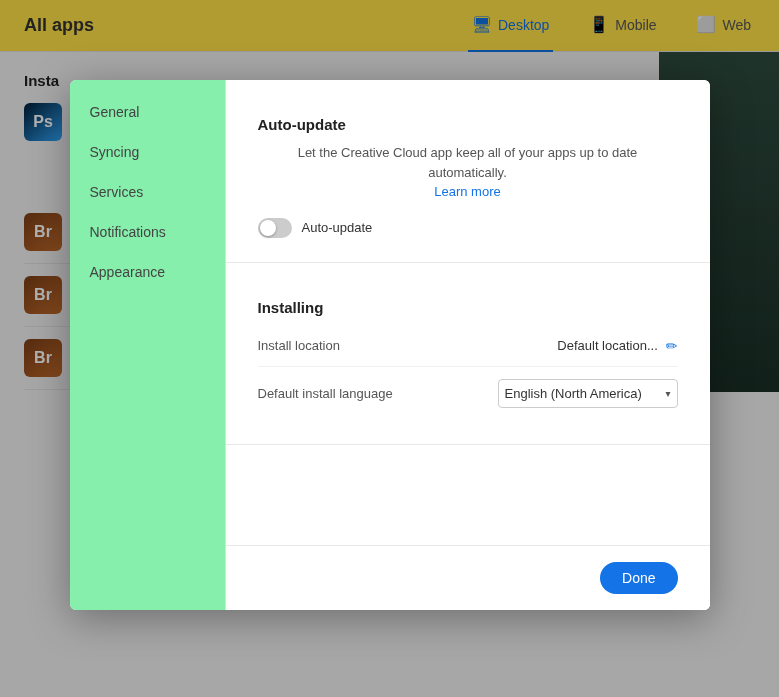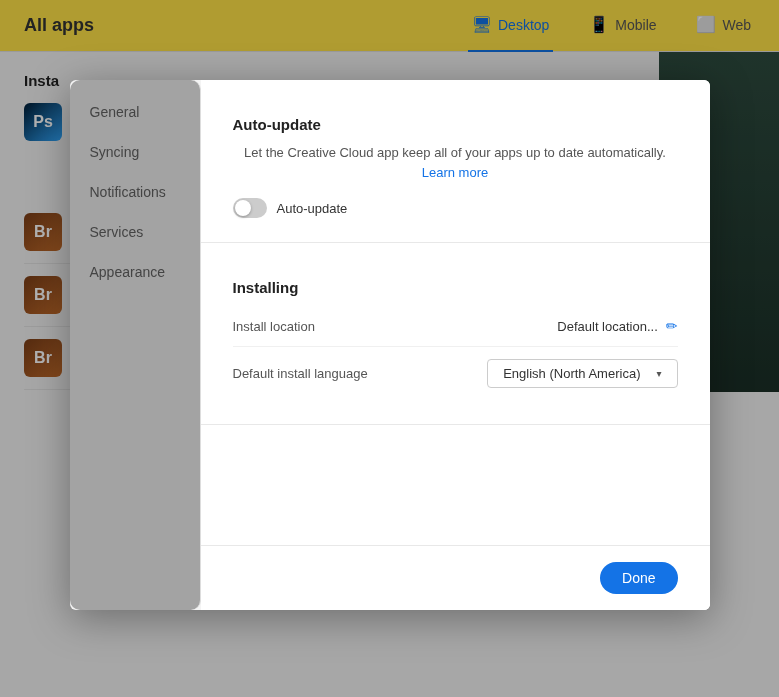--- a/index.html
+++ b/index.html
@@ -167,26 +167,25 @@
       overflow: hidden;
       box-shadow: 0 8px 40px rgba(0,0,0,0.35);
       position: absolute;
       top: 80px;
       left: 50%;
       transform: translateX(-50%);
     }
 
     
     .modal-sidebar {
-      width: 131px;
-      background: #a3a3a3;
+      width: 156px;
+      background: #86efac;
       border-right: 1px solid #ddd;
       padding-top: 12px;
       flex-shrink: 0;
-      border-radius: 10px;
     }
 
     .sidebar-item {
       padding: 12px 20px;
       font-size: 14px;
       color: #444;
       cursor: pointer;
     }
 
     .sidebar-item.active {
@@ -312,21 +311,21 @@
       font-size: 14px;
       cursor: pointer;
     }
 
     
     .select-dropdown {
       display: flex;
       align-items: center;
       border: 1px solid #ccc;
       border-radius: 4px;
-      padding: 6px 15px;
+      padding: 6px 6px;
       gap: 16px;
       font-size: 13px;
       color: #333;
       background: white;
       cursor: pointer;
       min-width: 180px;
       justify-content: space-between;
     }
 
     .chevron-down {
@@ -427,24 +426,24 @@
   <div class="modal">
 
     <div class="modal-sidebar">
       <div class="sidebar-item">
         <span>General</span>
       </div>
       <div class="sidebar-item">
         <span>Syncing</span>
       </div>
       <div class="sidebar-item">
+        <span>Services</span>
+      </div>
+      <div class="sidebar-item">
         <span>Notifications</span>
-      </div>
-      <div class="sidebar-item">
-        <span>Services</span>
       </div>
       <div class="sidebar-item">
         <span>Appearance</span>
       </div>
     </div>
 
     <div class="modal-content">
 
       <div class="content-section">
         <div class="section-heading">Auto-update</div>

